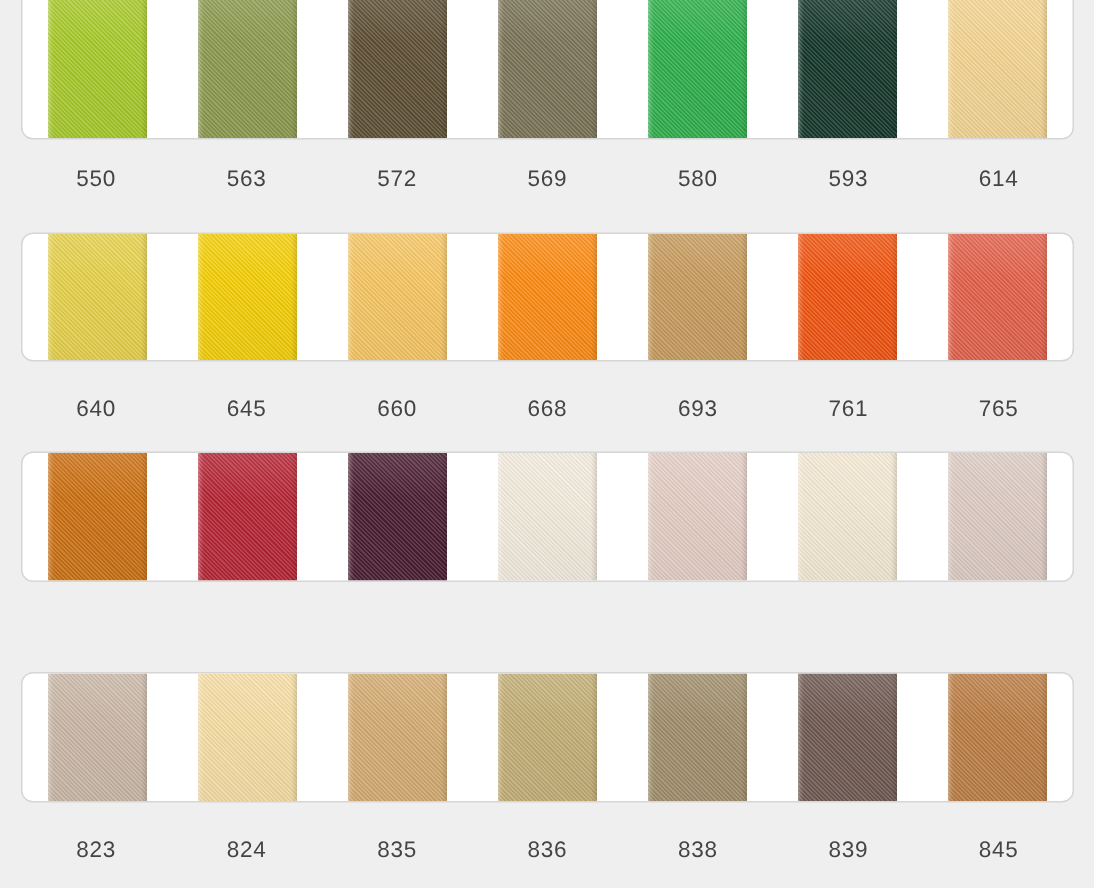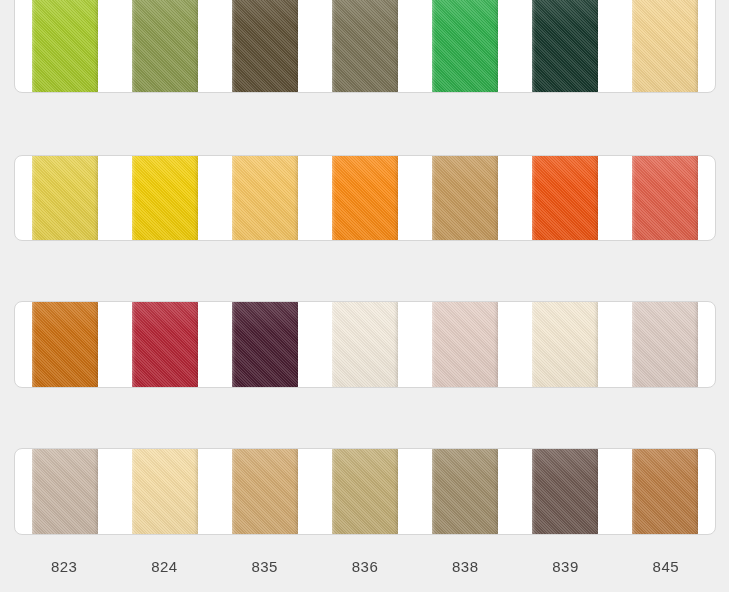--- a/index.html
+++ b/index.html
@@ -122,20 +122,29 @@
           <div class="ribbon" title="580" style="background: rgb(47, 175, 76);"></div>
         </div>
         <div class="cell">
           <div class="ribbon" title="593" style="background: rgb(23, 56, 44);"></div>
         </div>
         <div class="cell">
           <div class="ribbon" title="614" style="background: rgb(243, 212, 146);"></div>
         </div>
       </div>
     </div>
+    <div class="labels" style="top: 111px;">
+      <div class="label" style="color: rgb(68, 68, 68);">550</div>
+      <div class="label" style="color: rgb(68, 68, 68);">563</div>
+      <div class="label" style="color: rgb(68, 68, 68);">572</div>
+      <div class="label" style="color: rgb(68, 68, 68);">569</div>
+      <div class="label" style="color: rgb(68, 68, 68);">580</div>
+      <div class="label" style="color: rgb(68, 68, 68);">593</div>
+      <div class="label" style="color: rgb(68, 68, 68);">614</div>
+    </div>
     <div class="swatch-row" style="top: 155px;">
       <div class="card" style="height: 86px; background: rgb(255, 255, 255); border-color: rgb(214, 214, 214);">
         <div class="cell">
           <div class="ribbon" title="640" style="background: rgb(229, 208, 75);"></div>
         </div>
         <div class="cell">
           <div class="ribbon" title="645" style="background: rgb(242, 206, 7);"></div>
         </div>
         <div class="cell">
           <div class="ribbon" title="660" style="background: rgb(245, 197, 99);"></div>
@@ -146,20 +155,29 @@
         <div class="cell">
           <div class="ribbon" title="693" style="background: rgb(198, 155, 94);"></div>
         </div>
         <div class="cell">
           <div class="ribbon" title="761" style="background: rgb(239, 84, 17);"></div>
         </div>
         <div class="cell">
           <div class="ribbon" title="765" style="background: rgb(225, 97, 75);"></div>
         </div>
       </div>
+    </div>
+    <div class="labels" style="top: 264px;">
+      <div class="label" style="color: rgb(68, 68, 68);">640</div>
+      <div class="label" style="color: rgb(68, 68, 68);">645</div>
+      <div class="label" style="color: rgb(68, 68, 68);">660</div>
+      <div class="label" style="color: rgb(68, 68, 68);">668</div>
+      <div class="label" style="color: rgb(68, 68, 68);">693</div>
+      <div class="label" style="color: rgb(68, 68, 68);">761</div>
+      <div class="label" style="color: rgb(68, 68, 68);">765</div>
     </div>
     <div class="swatch-row" style="top: 301px;">
       <div class="card" style="height: 87px; background: rgb(255, 255, 255); border-color: rgb(214, 214, 214);">
         <div class="cell">
           <div class="ribbon" title="785" style="background: rgb(203, 112, 19);"></div>
         </div>
         <div class="cell">
           <div class="ribbon" title="789" style="background: rgb(181, 38, 54);"></div>
         </div>
         <div class="cell">

